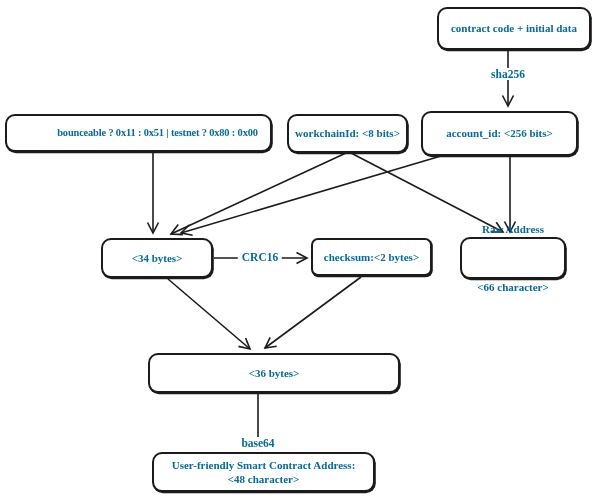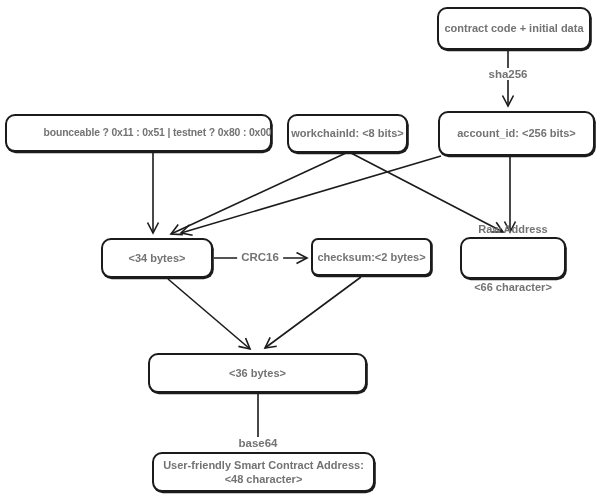--- a/index.html
+++ b/index.html
@@ -5,22 +5,22 @@
   html, body {
     margin: 0;
     padding: 0;
     background: #ffffff;
   }
   .canvas {
     position: relative;
     width: 600px;
     height: 497px;
     background: #ffffff;
-    font-family: Liberation Sans, sans-serif;
-    color: #737373;
+    font-family: Liberation Serif, serif;
+    color: #0369a1;
     overflow: hidden;
   }
   .edges {
     position: absolute;
     left: 0;
     top: 0;
     width: 600px;
     height: 497px;
   }
   .edges line {
@@ -85,38 +85,38 @@
   </div>
 
   <div class="node xs" style="left:5px; top:114px; width:267px; height:38px;padding-left:38px;">
     <span>bounceable ? 0x11 : 0x51 | testnet ? 0x80 : 0x00</span>
   </div>
 
   <div class="node" style="left:287px; top:114px; width:121px; height:39px;">
     <span>workchainId: &lt;8 bits&gt;</span>
   </div>
 
-  <div class="node" style="left:438px; top:111px; width:157px; height:45px;">
+  <div class="node" style="left:421px; top:111px; width:157px; height:45px;">
     <span>account_id: &lt;256 bits&gt;</span>
   </div>
 
   <div class="node" style="left:101px; top:238px; width:112px; height:40px;">
     <span>&lt;34 bytes&gt;</span>
   </div>
 
   <div class="node" style="left:311px; top:238px; width:121px; height:38px;border-radius:7px;">
     <span>checksum:&lt;2 bytes&gt;</span>
   </div>
 
   <div class="node" style="left:460px; top:237px; width:106px; height:42px;gap:44px;">
     <span>Raw Address</span>
     <span>&lt;66 character&gt;</span>
   </div>
 
-  <div class="node" style="left:148px; top:353px; width:219px; height:40px;">
+  <div class="node" style="left:148px; top:353px; width:252px; height:40px;">
     <span>&lt;36 bytes&gt;</span>
   </div>
 
   <div class="node" style="left:152px; top:452px; width:223px; height:40px;">
     <span>User-friendly Smart Contract Address:</span>
     <span>&lt;48 character&gt;</span>
   </div>
 
   <div class="edge-label" style="left:508px; top:74px;">sha256</div>
 

